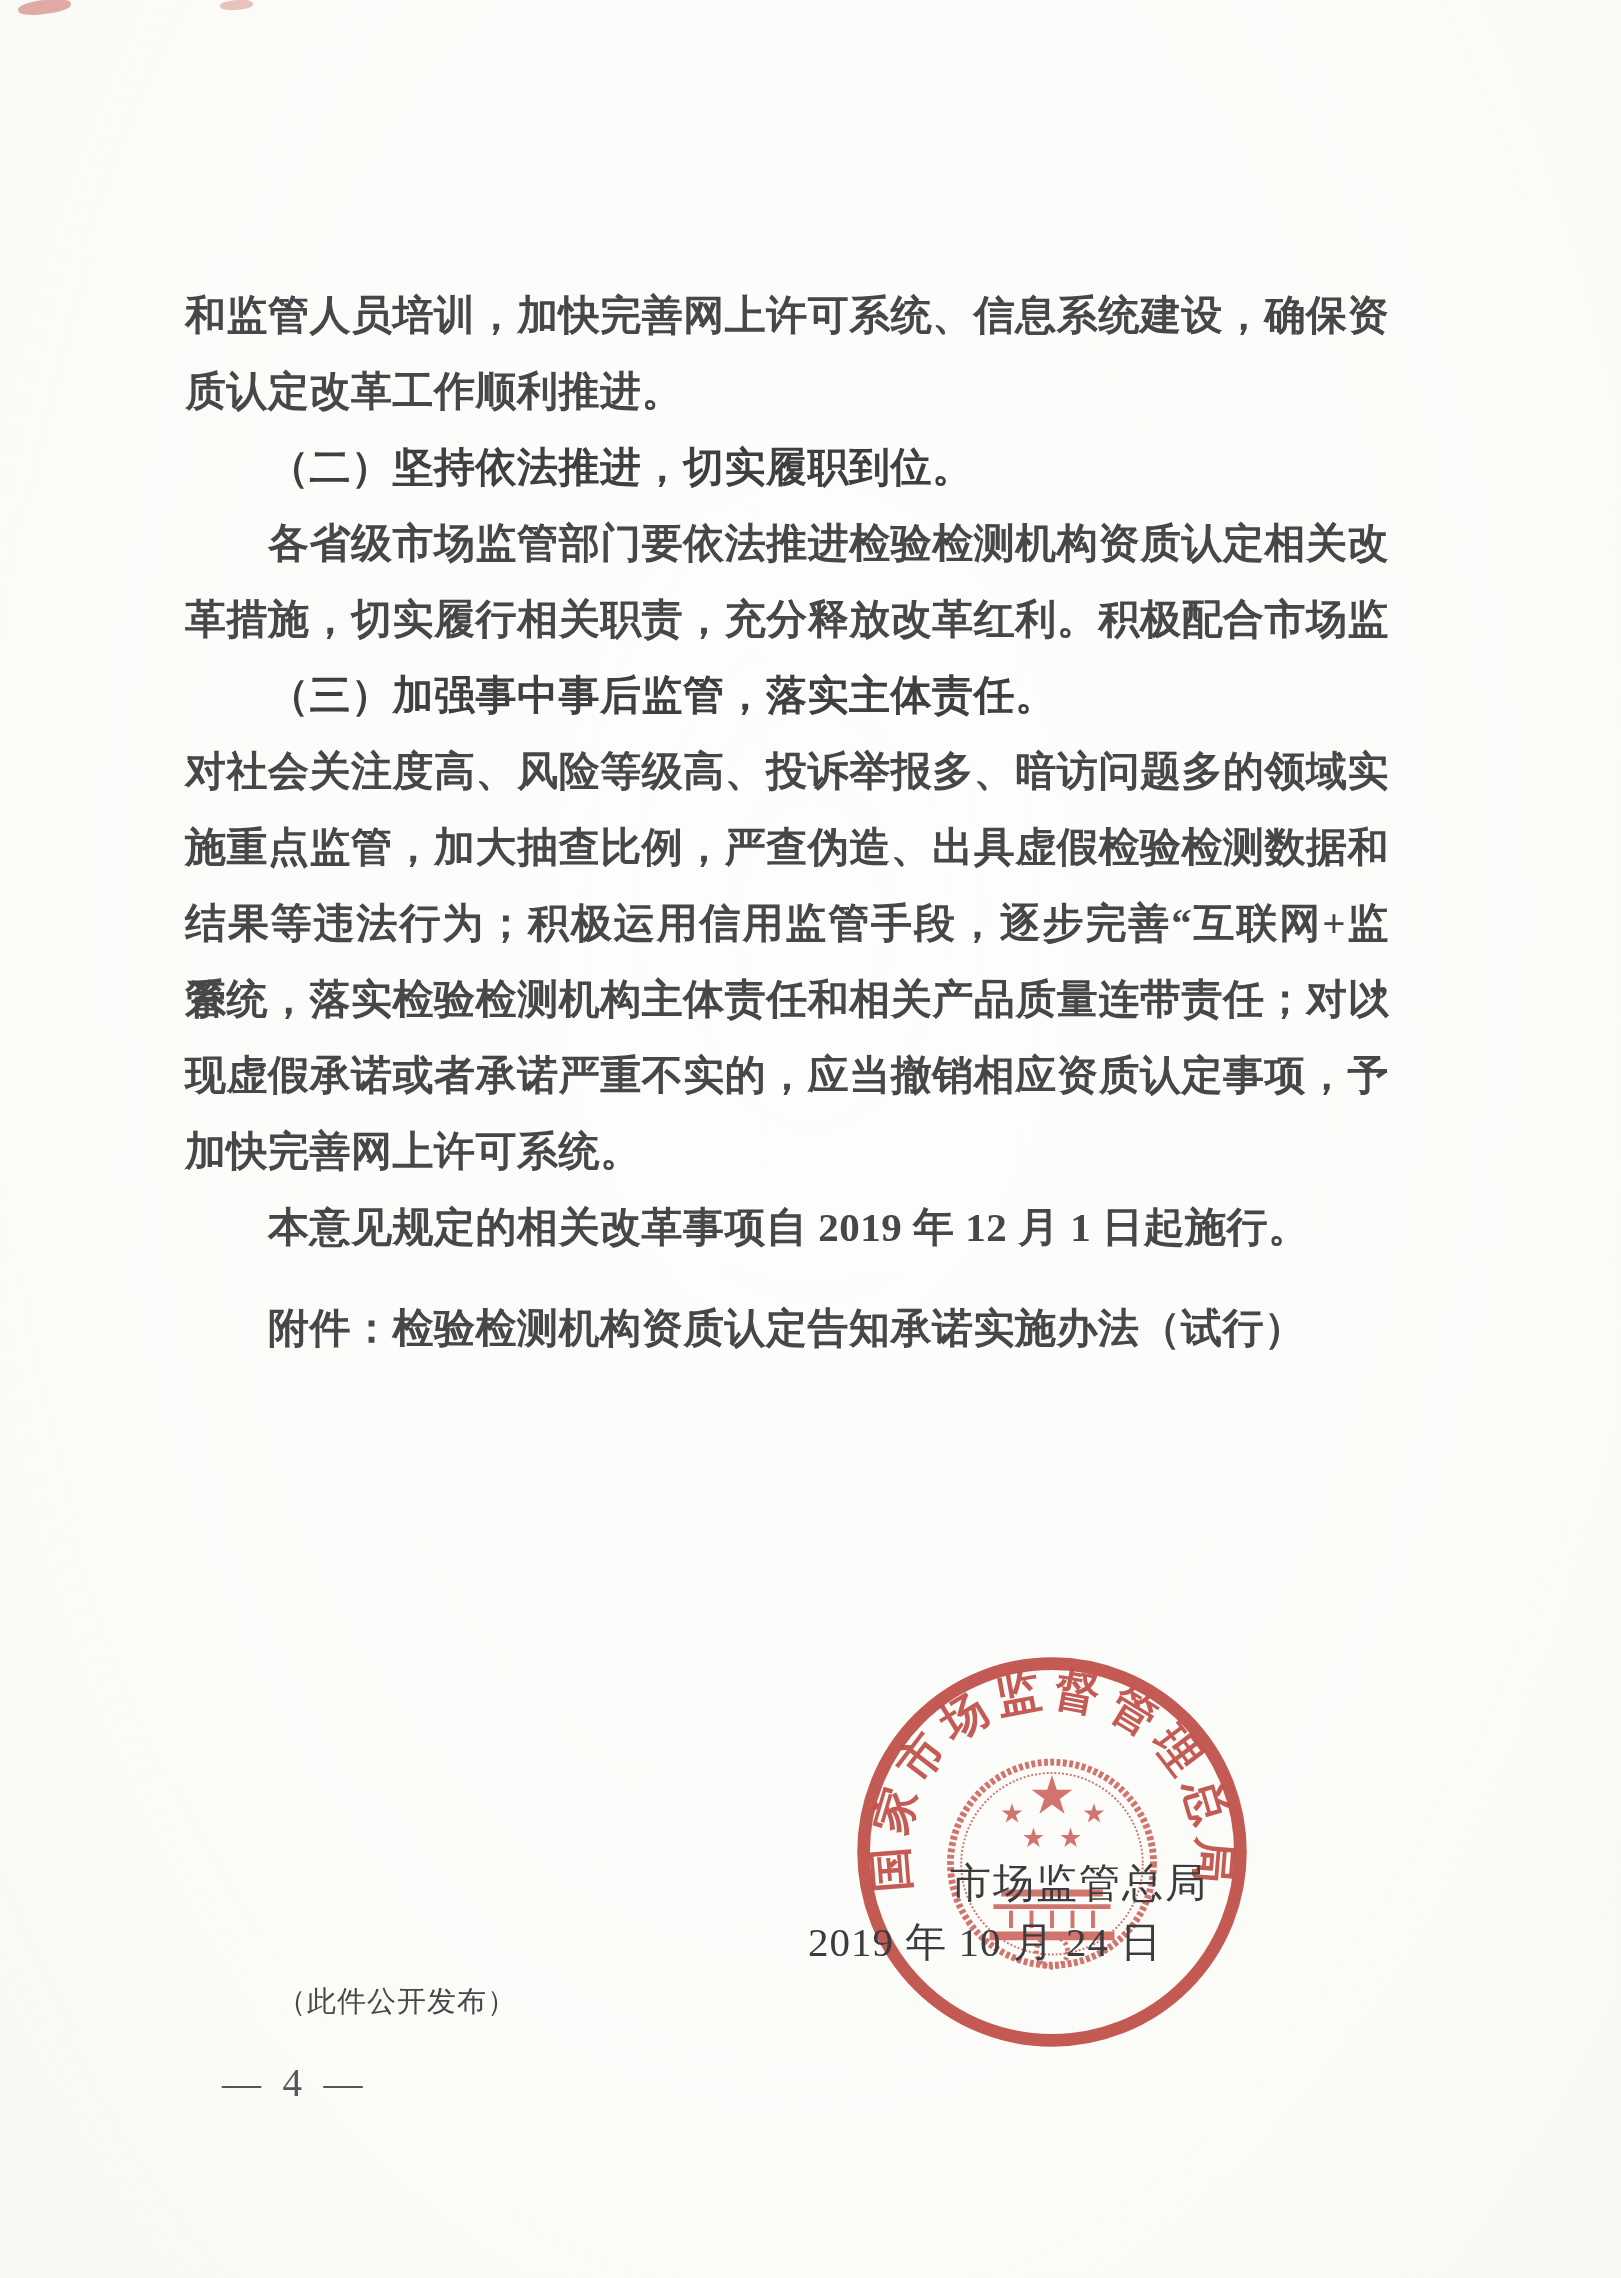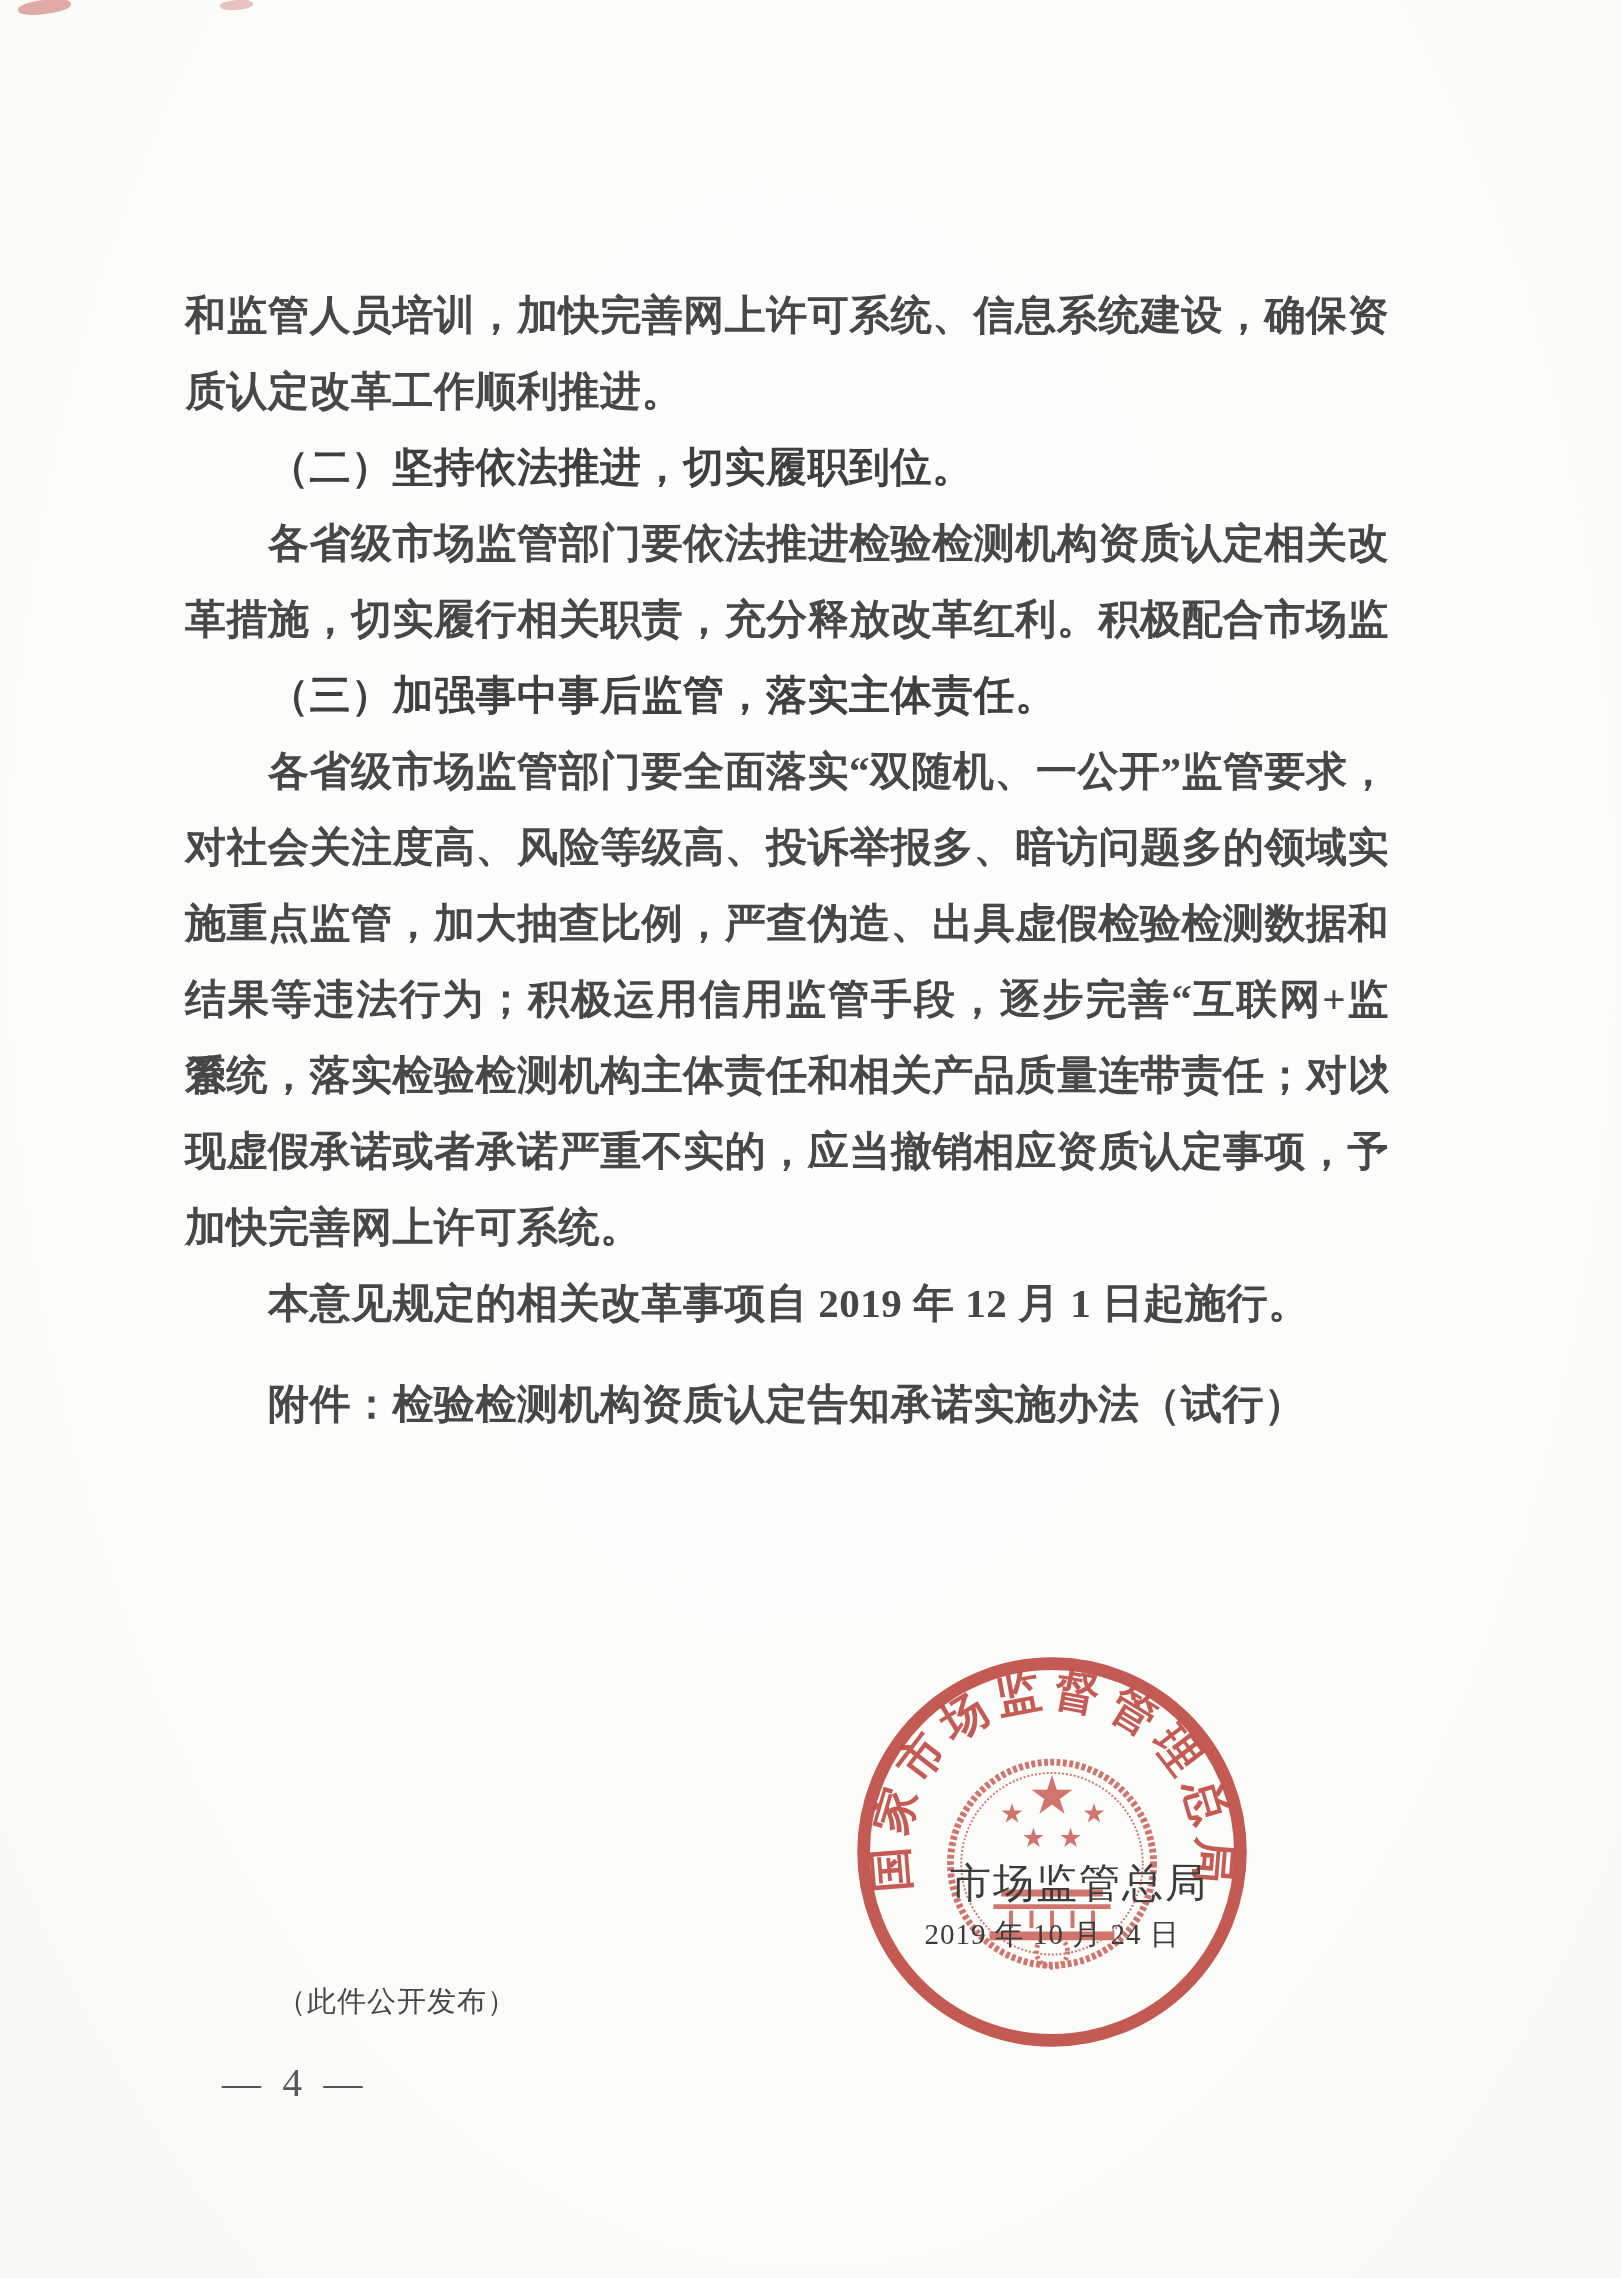--- a/index.html
+++ b/index.html
@@ -19,22 +19,22 @@
   .line.justify{white-space:normal;text-align-last:justify;}
   .line.indent{padding-left:83px;}
   .line.bold{font-weight:700;color:#3f3f42;}
   .line.gap{margin-top:25px;}
   
   .sig-agency{
     position:absolute;left:835px;top:1856px;width:488px;text-align:center;
     font-size:41px;color:#3c3c3e;letter-spacing:2px;z-index:3;
   }
   .sig-date{
-    position:absolute;left:808px;top:1915px;width:488px;text-align:center;
-    font-size:29px;color:#3c3c3e;letter-spacing:1px;z-index:3;
+    position:absolute;left:808px;top:1915px;width:488px;text-align:left;
+    font-size:41px;color:#3c3c3e;letter-spacing:1px;z-index:3;
   }
   
   .seal{
     position:absolute;left:847px;top:1647px;width:410px;height:410px;z-index:2;
     filter:blur(0.4px);opacity:.92;
   }
   
   .public-note{
     position:absolute;left:277px;top:1982px;
     font-size:29px;color:#48484b;letter-spacing:1px;
@@ -57,21 +57,20 @@
   <div class="artifact a2"></div>
 
   <div class="body-text">
 
   <div class="line justify">和监管人员培训，加快完善网上许可系统、信息系统建设，确保资</div>
       <div class="line">质认定改革工作顺利推进。</div>
       <div class="line indent bold">（二）坚持依法推进，切实履职到位。</div>
       <div class="line indent justify">各省级市场监管部门要依法推进检验检测机构资质认定相关改</div>
       <div class="line justify">革措施，切实履行相关职责，充分释放改革红利。积极配合市场监</div>
       <div class="line indent bold">（三）加强事中事后监管，落实主体责任。</div>
-      <div class="line indent justify">各省级市场监管部门要全面落实“双随机、一公开”监管要求，</div>
       <div class="line justify">对社会关注度高、风险等级高、投诉举报多、暗访问题多的领域实</div>
       <div class="line justify">施重点监管，加大抽查比例，严查伪造、出具虚假检验检测数据和</div>
       <div class="line justify">结果等违法行为；积极运用信用监管手段，逐步完善“互联网+监管”</div>
       <div class="line justify">系统，落实检验检测机构主体责任和相关产品质量连带责任；对以</div>
       <div class="line justify">现虚假承诺或者承诺严重不实的，应当撤销相应资质认定事项，予</div>
       <div class="line">加快完善网上许可系统。</div>
       <div class="line indent">本意见规定的相关改革事项自 2019 年 12 月 1 日起施行。</div>
       <div class="line indent gap">附件：检验检测机构资质认定告知承诺实施办法（试行）</div>
     </div>
 

